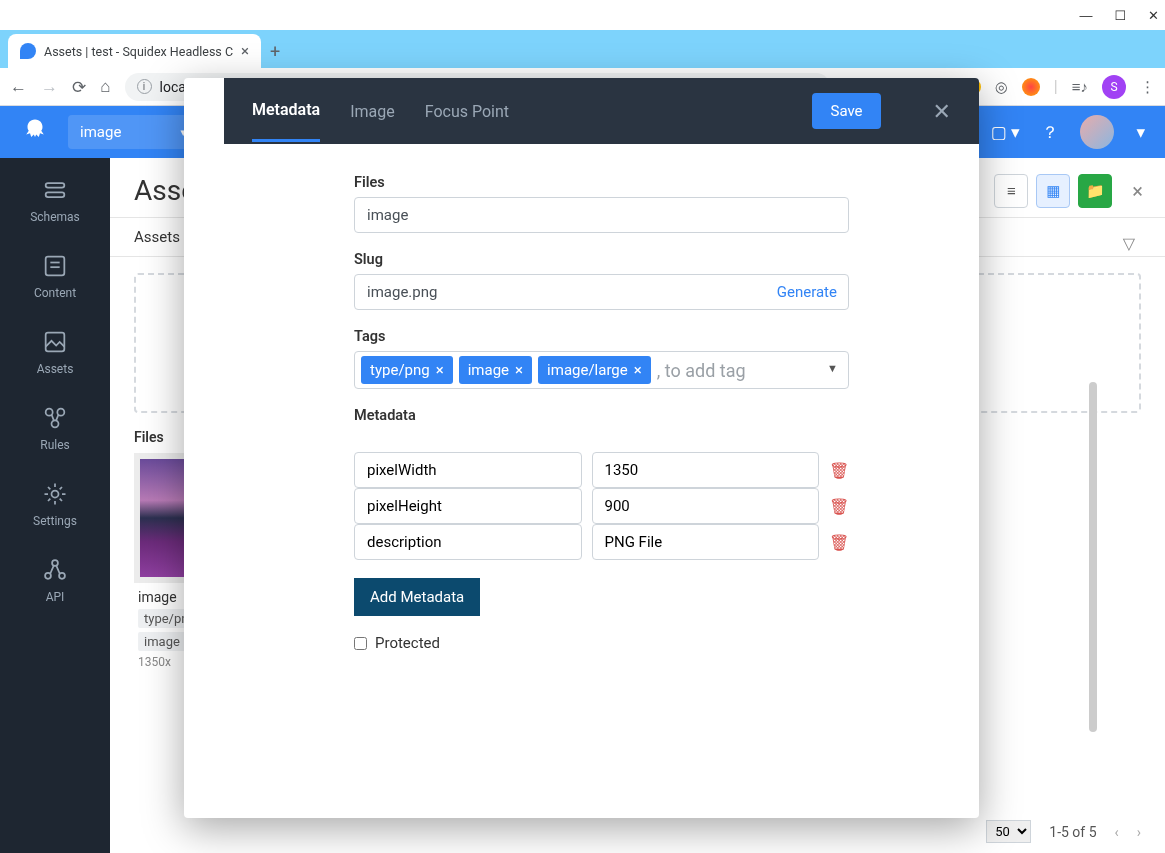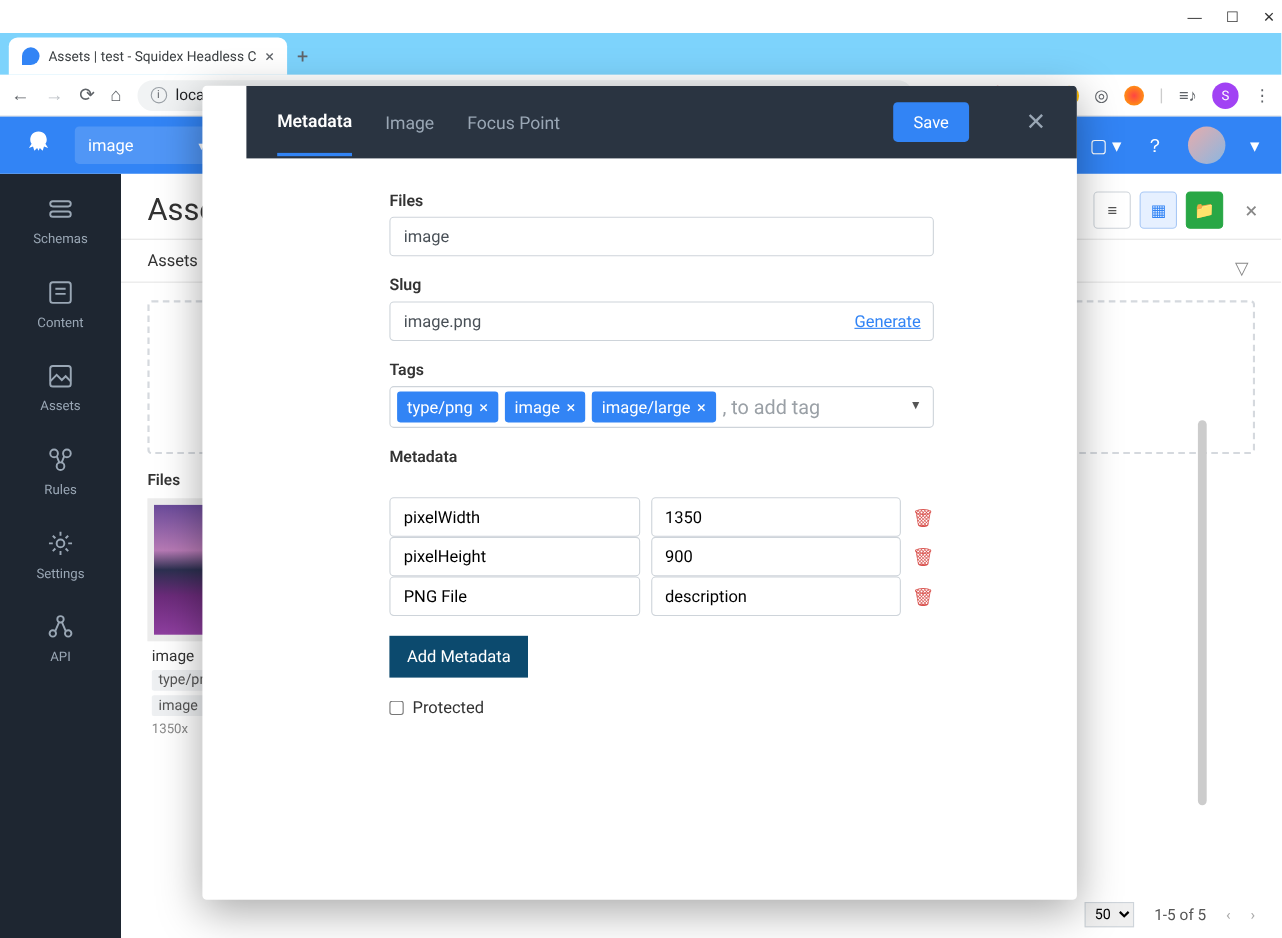--- a/index.html
+++ b/index.html
@@ -71,21 +71,21 @@
   .modal-head { height:66px; background:#2a3441; display:flex; align-items:center; padding:0 28px; gap:30px; }
   .modal-tab { color:#9aa7b5; font-size:16px; cursor:pointer; padding:20px 0; }
   .modal-tab.active { color:#fff; font-weight:600; border-bottom:3px solid #3284f5; }
   .modal-save { margin-left:auto; background:#3284f5; color:#fff; border:none; padding:9px 18px; border-radius:4px; font-size:15px; cursor:pointer; }
   .modal-close { color:#9aa7b5; font-size:22px; margin-left:22px; cursor:pointer; }
 
   .modal-body { padding:30px 130px; display:flex; flex-direction:column; gap:18px; }
   .field-label { font-size:14.5px; font-weight:600; color:#333; margin-bottom:6px; }
   .text-input { width:100%; border:1px solid #ced4da; border-radius:4px; padding:8px 12px; font-size:15px; color:#495057; }
   .slug-wrap { position:relative; }
-  .slug-wrap .gen { position:absolute; right:12px; top:9px; color:#3284f5; font-size:15px; cursor:pointer;text-decoration:underline; }
+  .slug-wrap .gen { position:absolute; right:12px; top:9px; color:#3284f5; font-size:15px; cursor:pointer; }
   .tags-box { border:1px solid #ced4da; border-radius:4px; padding:4px 6px; display:flex; gap:6px; align-items:center; flex-wrap:wrap; position:relative; }
   .tag { background:#3284f5; color:#fff; padding:5px 9px; border-radius:3px; font-size:15px; display:flex; gap:6px; }
   .tag .x { cursor:pointer; }
   .tags-box .add { color:#9aa0a6; font-size:18px; }
   .tags-box .dd { position:absolute; right:10px; top:10px; color:#555; font-size:11px; }
 
   .meta-row { display:flex; gap:10px; align-items:center; }
   .meta-row input { flex:1; border:1px solid #ced4da; border-radius:4px; padding:8px 12px; font-size:15px; }
   .trash { color:#d9534f; font-size:16px; cursor:pointer; width:20px; text-align:center; }
   .add-meta { background:#0c4a6e; color:#fff; border:none; padding:10px 16px; border-radius:0; font-size:15px; cursor:pointer; align-self:flex-start; }
@@ -296,22 +296,22 @@
           <input value="pixelWidth" style="">
           <input value="1350" style="">
           <span class="trash">🗑</span>
         </div>
         <div class="meta-row">
           <input value="pixelHeight" style="">
           <input value="900" style="">
           <span class="trash">🗑</span>
         </div>
         <div class="meta-row">
+          <input value="description" style="">
           <input value="PNG File" style="">
-          <input value="description" style="">
           <span class="trash">🗑</span>
         </div>
       </div>
     </div>
     <button class="add-meta">Add Metadata</button>
     <label class="protected">
       <input type="checkbox" style="">
       <span>Protected</span>
     </label>
   </div>

